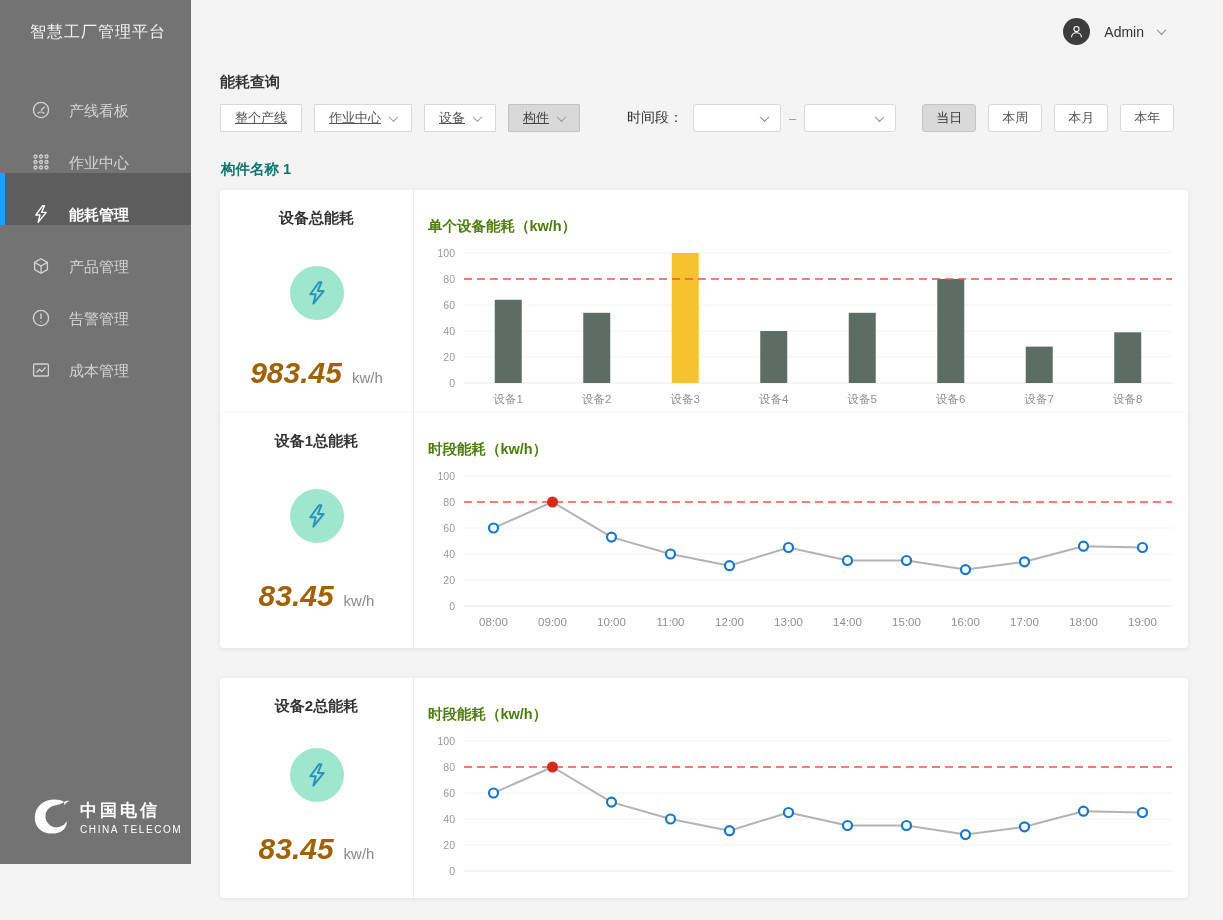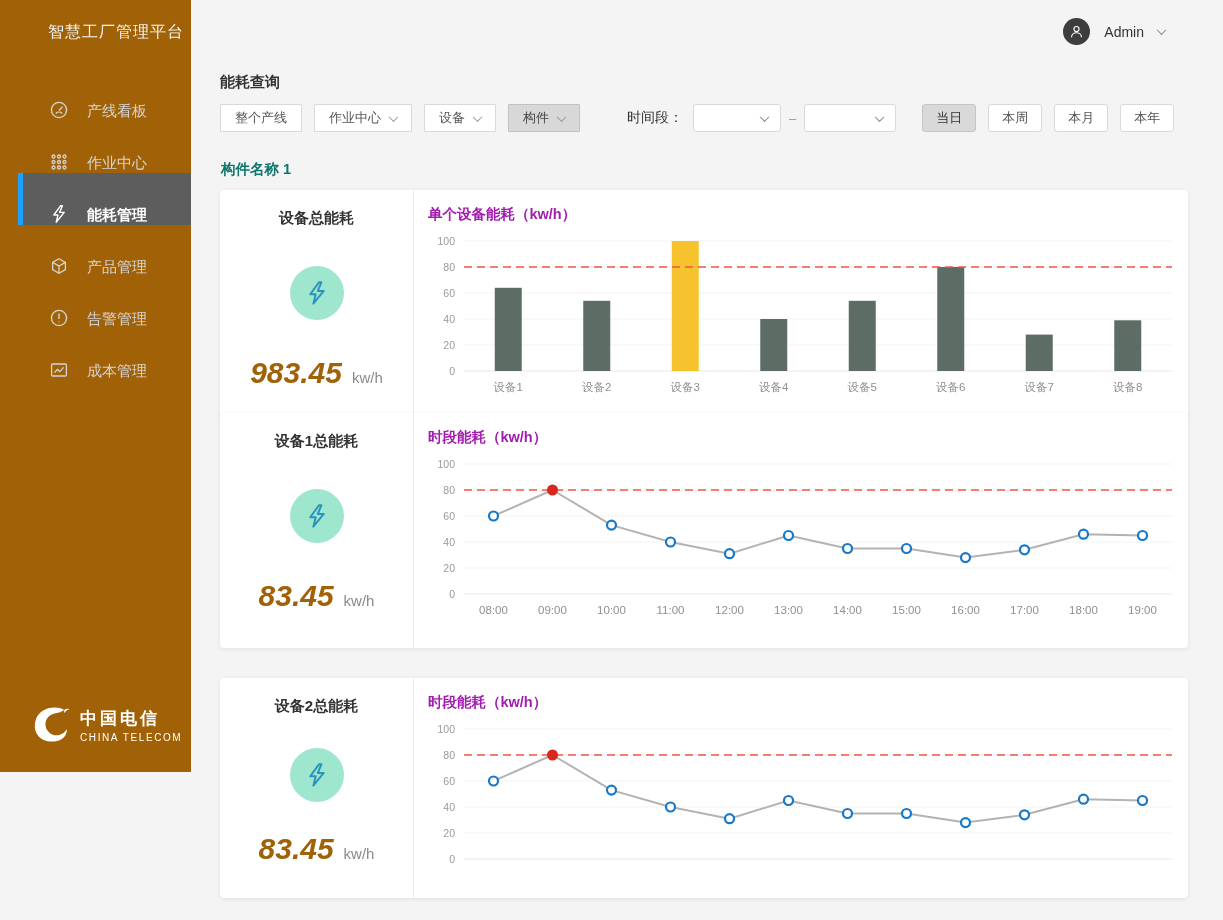--- a/index.html
+++ b/index.html
@@ -1,20 +1,20 @@
 <!DOCTYPE html>
 <html><head>
 <meta charset="utf-8">
 <style>
   * { margin:0; padding:0; box-sizing:border-box; }
   html,body { width:1223px; height:920px; overflow:hidden; }
   body { font-family:"Liberation Sans","DejaVu Sans",sans-serif; background:#f4f4f4; position:relative; color:#333; }
 
   
-  .sidebar { position:absolute; left:0; top:0; width:191px; height:772px; background:#a16207;padding-left:18px; }
+  .sidebar { position:absolute; left:0; top:0; width:191px; height:864px; background:#737373; }
   .sidebar-title { padding:22px 0 0 30px; font-size:16px; color:#f2f2f2; letter-spacing:1px; }
   .menu { margin-top:26px; }
   .menu-item { position:relative; height:52px; display:flex; align-items:flex-end; padding-left:30px; gap:17px; color:#d4d4d4; font-size:15px; cursor:pointer; }
   .menu-item .mi-icon { width:22px; height:22px; display:flex; align-items:center; justify-content:center; flex:0 0 22px; }
   .menu-item.active { background:#5d5d5d; color:#ffffff; font-weight:bold; }
   .menu-item.active::before { content:""; position:absolute; left:0; top:0; width:5px; height:100%; background:#1e9fff; }
   .mi-icon svg { stroke:#d4d4d4; }
   .menu-item.active .mi-icon svg { stroke:#ffffff; }
 
   .ct-logo { position:absolute; left:30px; bottom:26px; display:flex; align-items:center; gap:8px; }
@@ -24,21 +24,21 @@
 
   
   .admin { position:absolute; top:18px; right:58px; display:flex; align-items:center; gap:14px; cursor:pointer; }
   .avatar { width:27px; height:27px; border-radius:50%; background:#3d3d3d; display:flex; align-items:center; justify-content:center; }
   .admin-name { font-size:14px; color:#333; }
   .caret { width:7px; height:7px; border-right:1.4px solid #888; border-bottom:1.4px solid #888; transform:rotate(45deg) translate(-1px,-1px); display:inline-block; }
 
   
   .query-title { position:absolute; left:220px; top:73px; font-size:15px; font-weight:bold; color:#333; }
   .filter-row { position:absolute; left:220px; top:104px; display:flex; align-items:center; }
-  .fbtn { height:28px; padding:0 14px; background:#fff; border:1px solid #d9d9d9; border-radius:1px; font-size:13px; color:#555; display:flex; align-items:center; gap:9px; margin-right:12px; cursor:pointer; }
+  .fbtn { height:28px; padding:0 14px; background:#fff; border:1px solid #d9d9d9; border-radius:1px; font-size:13px; color:#555; display:flex; align-items:center; gap:9px; margin-right:12px; cursor:pointer;text-decoration:underline; }
   .fbtn.selected { background:#d8d8d8; border-color:#c2c2c2; color:#444; }
   .fbtn .caret { border-color:#999; }
   .time-label { font-size:14px; color:#333; margin:0 10px 0 35px; }
   .fselect { width:88px; height:28px; background:#fff; border:1px solid #d9d9d9; border-radius:3px; position:relative; cursor:pointer; }
   .fselect .caret { position:absolute; right:12px; top:10px; }
   .range-sep { color:#999; margin:0 8px; font-size:13px; }
   .period-group { display:flex; margin-left:26px; }
   .pbtn { height:28px; padding:0 13px; background:#fff; border:1px solid #d9d9d9; border-radius:3px; font-size:13px; color:#555; display:flex; align-items:center; margin-right:12px; cursor:pointer; }
   .pbtn.selected { background:#d9d9d9; border-color:#c5c5c5; color:#333; }
 
@@ -53,21 +53,21 @@
   .card-left { position:absolute; left:0; top:0; width:194px; height:100%; border-right:1px solid #ececec; display:flex; flex-direction:column; align-items:center; }
   .stat-title { margin-top:19px; font-size:15px; font-weight:bold; color:#333; }
   .stat-icon { width:54px; height:54px; border-radius:50%; background:#9fe6cf; margin-top:38px; display:flex; align-items:center; justify-content:center; }
   .card3 .stat-icon { margin-top:32px; }
   .stat-value { margin-top:36px; display:flex; align-items:baseline; gap:10px; }
   .card3 .stat-value { margin-top:30px; }
   .stat-num { font-size:30px; font-weight:bold; color:#a16207;font-style:italic; }
   .stat-unit { font-size:15px; color:#8a8a8a; }
 
   .card-chart { position:absolute; left:194px; right:0; top:0; bottom:0; padding:15px 8px 0 14px; }
-  .chart-title { font-size:14.5px; font-weight:bold; color:#a21caf; }
+  .chart-title { font-size:14.5px; font-weight:bold; color:#4d7c0f;margin-top:12px; }
   .chart-box { margin-top:7px; }
 </style>
 </head>
 <body>
 
 <aside class="sidebar">
   <div class="sidebar-title">智慧工厂管理平台</div>
   <nav class="menu">
     <div class="menu-item">
       <span class="mi-icon">

